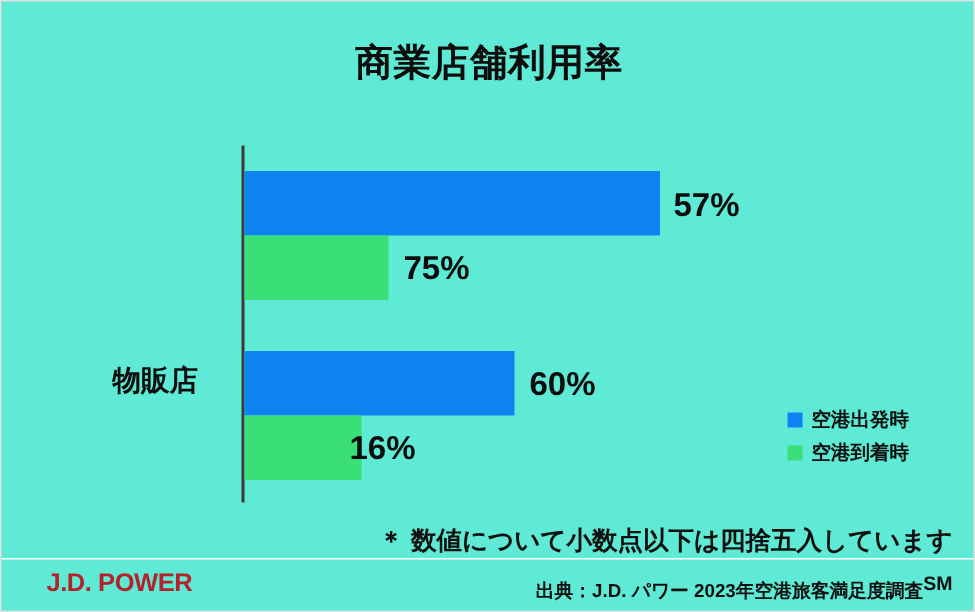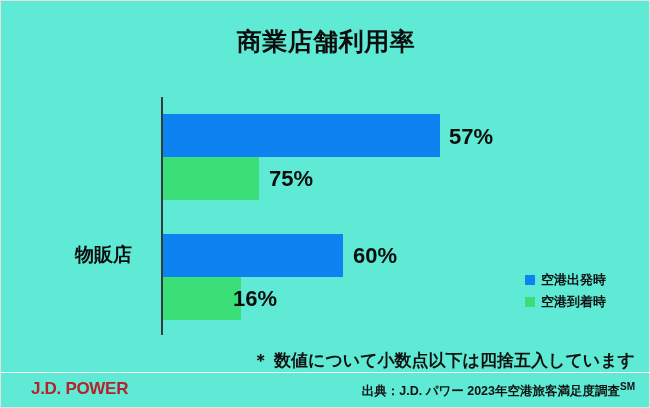--- a/index.html
+++ b/index.html
@@ -147,21 +147,21 @@
   #source {
     position: absolute;
     right: 14px;
     top: 380px;
     font-size: 12.5px;
     font-weight: bold;
     color: #111111;
     white-space: nowrap;
   }
   #source .sm {
-    font-size: 10px;
+    font-size: 13px;
     vertical-align: super;
   }
 </style>
 </head>
 <body>
 
 <div id="slide">
 
   <div id="chart-title">商業店舗利用率</div>
 

